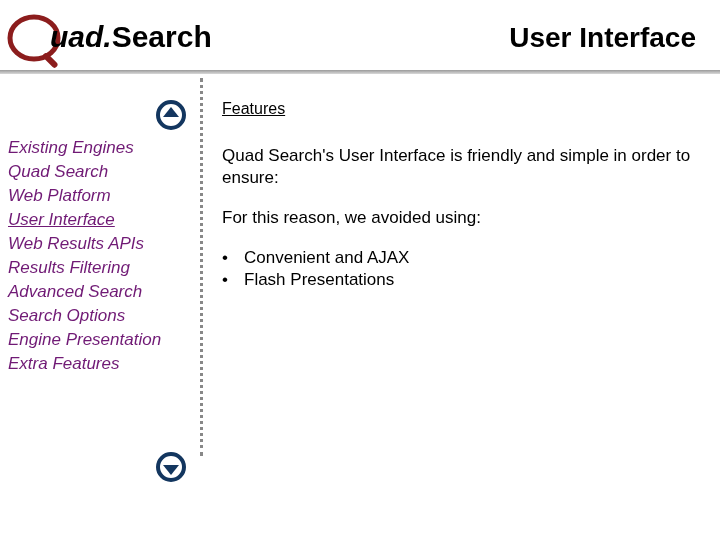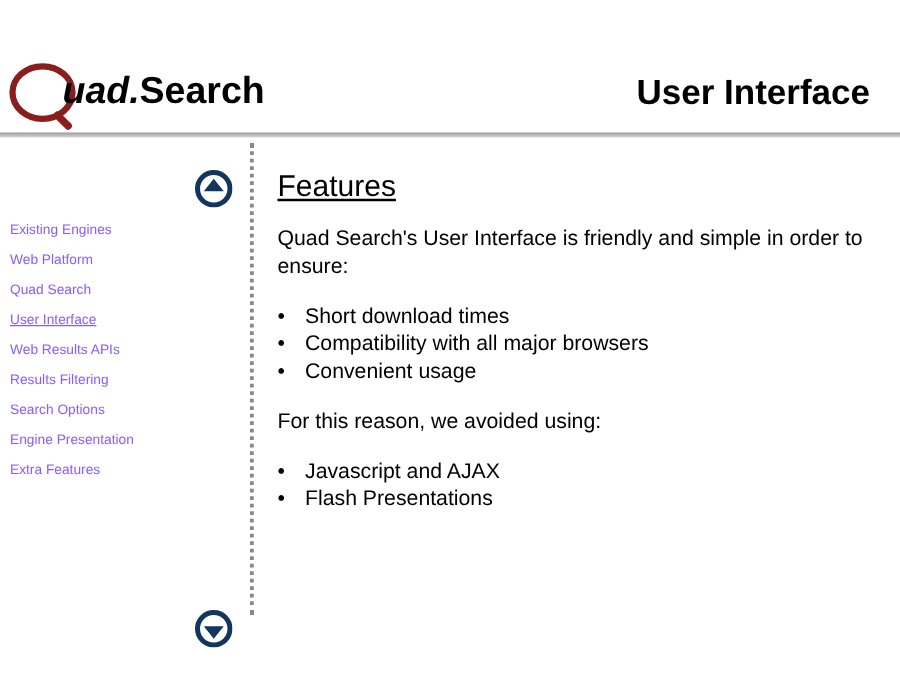--- a/index.html
+++ b/index.html
@@ -9,21 +9,20 @@
     height: 540px;
     background: #fff;
     font-family: Arial, "Helvetica Neue", sans-serif;
     color: #000;
     overflow: hidden;
     font-size: 14px;
   }
   .header {
     position: relative;
     height: 78px;
-    margin-top: 36px;
   }
   .logo {
     position: absolute;
     left: 6px;
     top: 6px;
     width: 250px;
     height: 60px;
   }
   .logo-oval {
     position: absolute;
@@ -69,45 +68,46 @@
     left: 156px;
     width: 30px; height: 30px;
     cursor: pointer;
   }
   .arrow-up { top: 0; }
   .arrow-down svg, .arrow-up svg { display:block; }
   .sidebar {
     margin-top: 36px;
   }
   .sidebar-item {
-    font-size: 11px;
+    font-size: 17px;
     line-height: 24px;
-    color: #8b5cf6;
+    color: #701a75;
     cursor: pointer;
     white-space: nowrap;
+    font-style: italic;
   }
   .sidebar-item.current { text-decoration: underline; }
   .arrow-down { top: 352px; }
   .vrule {
     position: absolute;
     left: 200px;
     top: 0;
     height: 378px;
     border-left: 3px dotted #888;
   }
   .maincol {
     padding-left: 26px;
     padding-right: 16px;
     flex: 1;
   }
   .section-heading {
-    font-size: 24px;
+    font-size: 16px;
     font-weight: 400;
     text-decoration: underline;
-    margin-bottom: 16px;
+    margin-bottom: 27px;
   }
   .para {
     font-size: 17px;
     line-height: 22px;
     margin-bottom: 18px;
     margin-top: 12px;
   }
   .bullets {
     margin-bottom: 18px;
   }
@@ -144,47 +144,43 @@
 
   <div class="sidecol">
     <div class="arrow-up">
       <svg width="30" height="30" viewBox="0 0 30 30">
         <circle cx="15" cy="15" r="13" fill="none" stroke="#13365f" stroke-width="4"></circle>
         <polygon points="15,7 23,17 7,17" fill="#13365f"></polygon>
       </svg>
     </div>
     <div class="sidebar" id="sidebar">
         <div class="sidebar-item">Existing Engines</div>
+        <div class="sidebar-item">Quad Search</div>
         <div class="sidebar-item">Web Platform</div>
-        <div class="sidebar-item">Quad Search</div>
         <div class="sidebar-item current">User Interface</div>
         <div class="sidebar-item">Web Results APIs</div>
         <div class="sidebar-item">Results Filtering</div>
+        <div class="sidebar-item">Advanced Search</div>
         <div class="sidebar-item">Search Options</div>
         <div class="sidebar-item">Engine Presentation</div>
         <div class="sidebar-item">Extra Features</div>
       </div>
     <div class="arrow-down">
       <svg width="30" height="30" viewBox="0 0 30 30">
         <circle cx="15" cy="15" r="13" fill="none" stroke="#13365f" stroke-width="4"></circle>
         <polygon points="15,23 23,13 7,13" fill="#13365f"></polygon>
       </svg>
     </div>
   </div>
 
   <div class="vrule"></div>
 
   <div class="maincol">
     <div class="section-heading">Features</div>
     <div class="para">Quad Search's User Interface is friendly and simple in order to ensure:</div>
-    <div class="bullets" id="list1">
-        <div class="bullet-line"><span class="bullet-dot"> • </span><span>Short download times</span></div>
-        <div class="bullet-line"><span class="bullet-dot"> • </span><span>Compatibility with all major browsers</span></div>
-        <div class="bullet-line"><span class="bullet-dot"> • </span><span>Convenient usage</span></div>
-      </div>
     <div class="para">For this reason, we avoided using:</div>
     <div class="bullets" id="list2">
-        <div class="bullet-line"><span class="bullet-dot"> • </span><span>Javascript and AJAX</span></div>
+        <div class="bullet-line"><span class="bullet-dot"> • </span><span>Convenient and AJAX</span></div>
         <div class="bullet-line"><span class="bullet-dot"> • </span><span>Flash Presentations</span></div>
       </div>
   </div>
 
 </div>
 
 </body></html>

